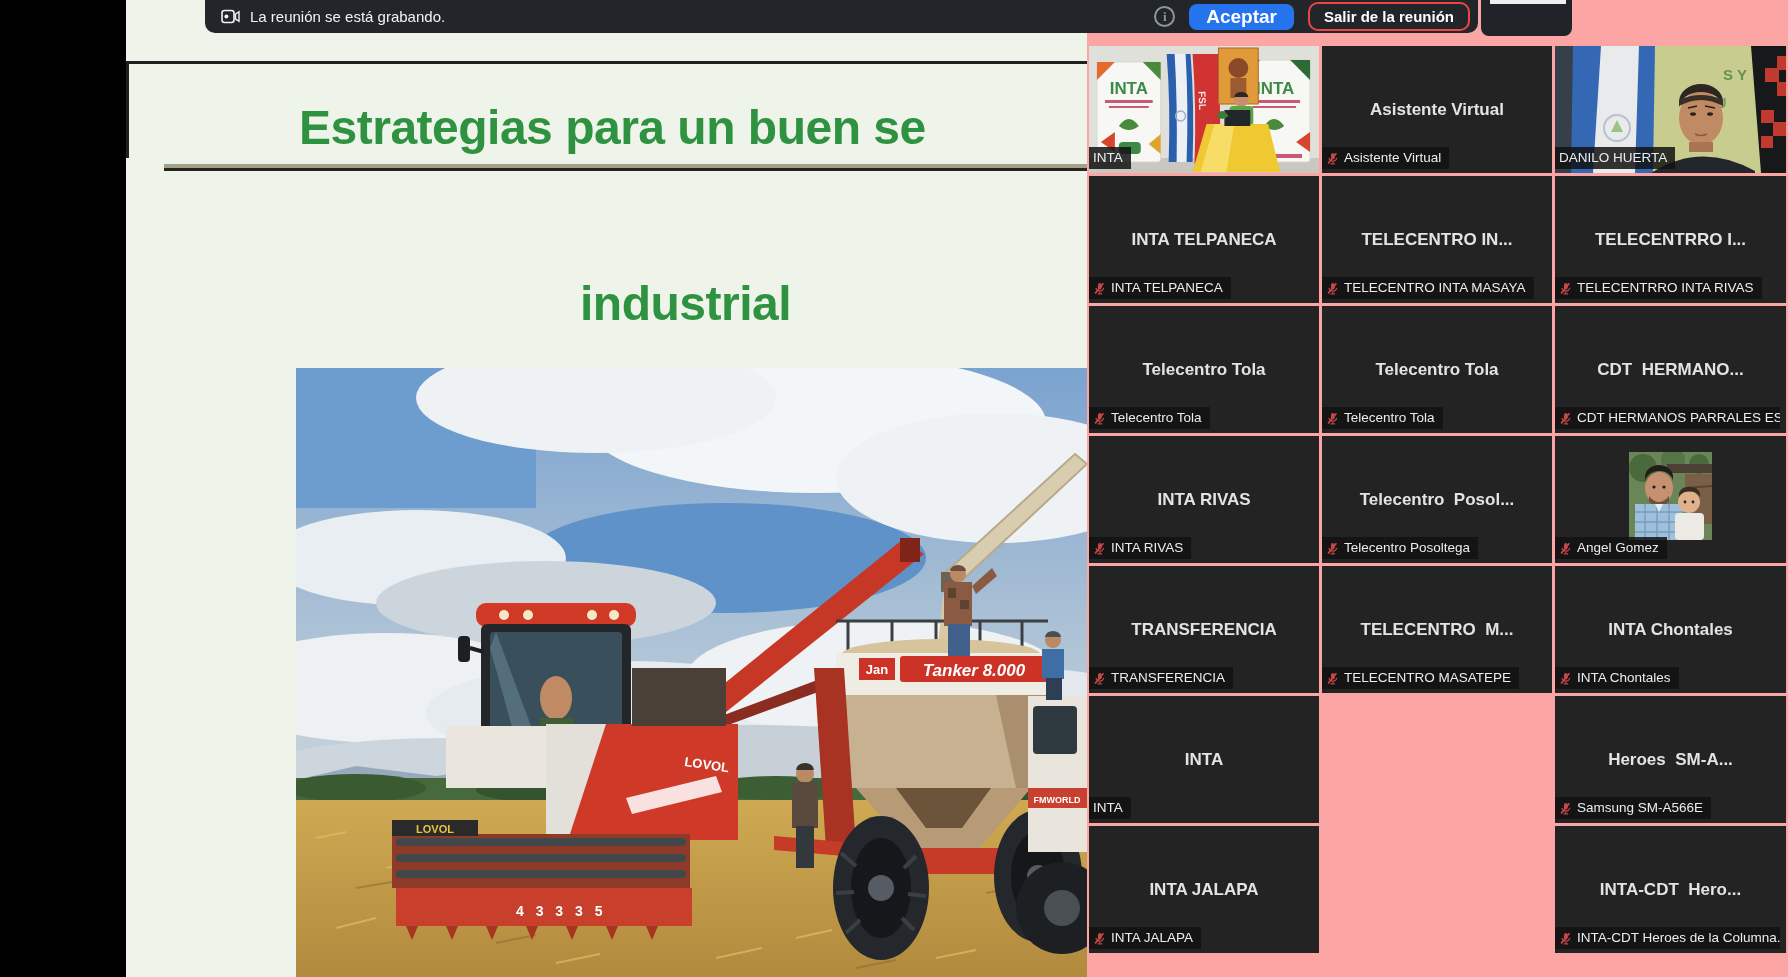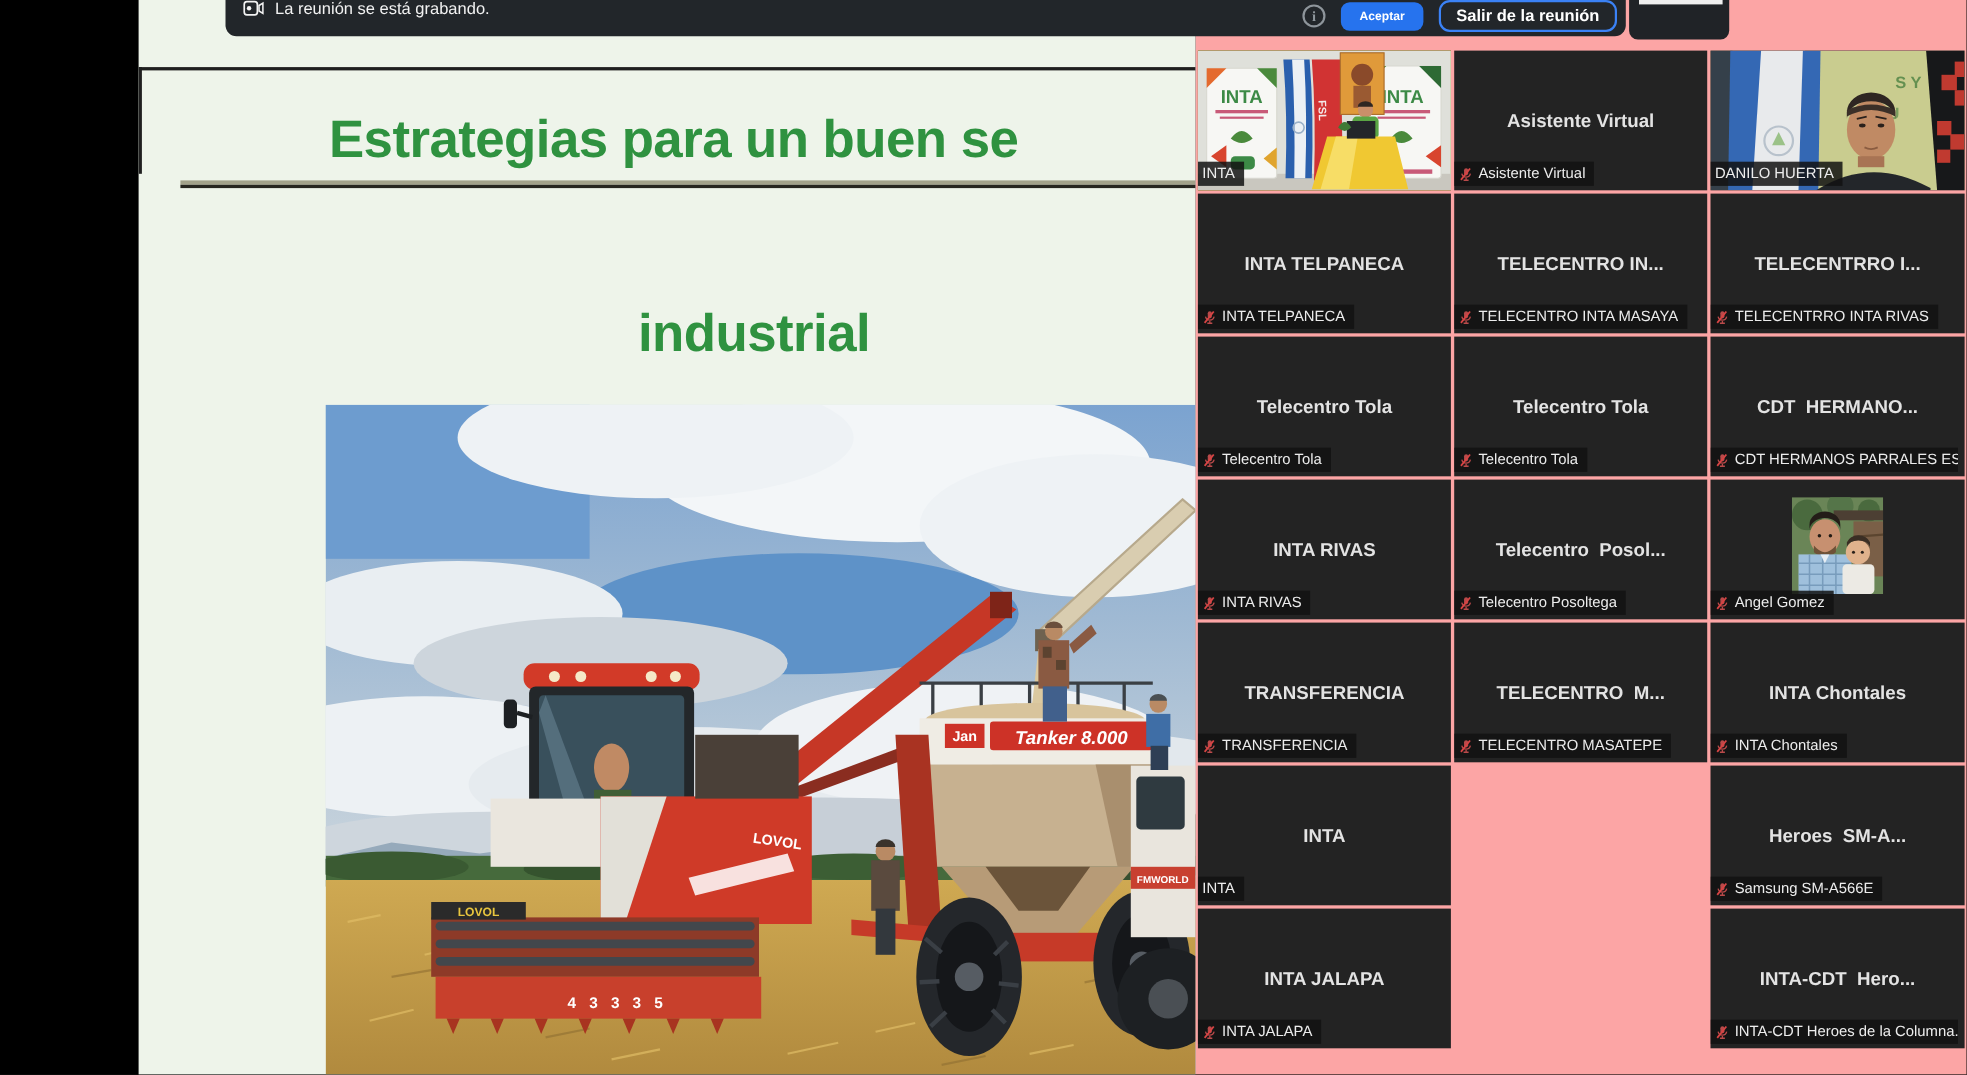--- a/index.html
+++ b/index.html
@@ -14,28 +14,28 @@
   .tl1{left:173px;top:100px;}
   .tl2{left:192px;top:188px;}
   .tl3{left:454px;top:276px;text-align:center;}
   .title-underline{position:absolute;left:38px;top:164px;width:923px;height:8px;}
   .title-underline .u1{height:4px;background:#a2a28a;}
   .title-underline .u2{height:3px;background:#26261f;}
   .photo{position:absolute;left:170px;top:368px;width:791px;height:609px;}
 
   
   .notif-bar{position:absolute;left:205px;top:0;width:1273px;height:33px;background:#22262a;
-    border-radius:0 0 10px 10px;display:flex;align-items:flex-start;padding:0 8px 0 16px;z-index:30;}
+    border-radius:0 0 10px 10px;display:flex;align-items:center;padding:0 8px 0 16px;z-index:30;}
   .notif-text{color:#f2f2f2;font-size:15px;margin-left:10px;}
   .notif-right{margin-left:auto;display:flex;align-items:center;gap:14px;}
   .info-icon{width:21px;height:21px;border-radius:50%;border:2px solid #8e959b;color:#8e959b;
     font-size:13px;font-weight:bold;display:flex;align-items:center;justify-content:center;font-family:"Liberation Serif",serif;}
   .btn-accept{height:26px;padding:0 17px;border:none;border-radius:8px;background:#2673ee;color:#fff;
-    font-size:11px;font-weight:bold;cursor:pointer;}
-  .btn-leave{height:29px;padding:0 14px;border:2px solid #3b82f6;border-radius:10px;background:transparent;
+    font-size:19px;font-weight:bold;cursor:pointer;}
+  .btn-leave{height:29px;padding:0 14px;border:2px solid #ef4444;border-radius:10px;background:transparent;
     color:#fff;font-size:15px;font-weight:bold;cursor:pointer;}
   .notif-bar-ext{position:absolute;left:1481px;top:0;width:91px;height:36px;background:#202327;border-radius:0 0 8px 8px;z-index:29;}
   .white-sliver{position:absolute;left:1490px;top:0;width:76px;height:4px;background:#efefef;z-index:31;}
 
   
   .panel{position:absolute;left:1087px;top:0;width:701px;height:977px;background:#fca5a5;z-index:20;}
   .tile{position:absolute;background:#232323;overflow:hidden;}
   .tile.active{outline:2px solid #b9c145;outline-offset:-2px;}
   .tile-name{position:absolute;left:0;top:0;width:100%;height:100%;display:flex;align-items:center;justify-content:center;
     color:#e3e3e3;font-size:17px;font-weight:bold;white-space:pre;padding:0 6px;}

